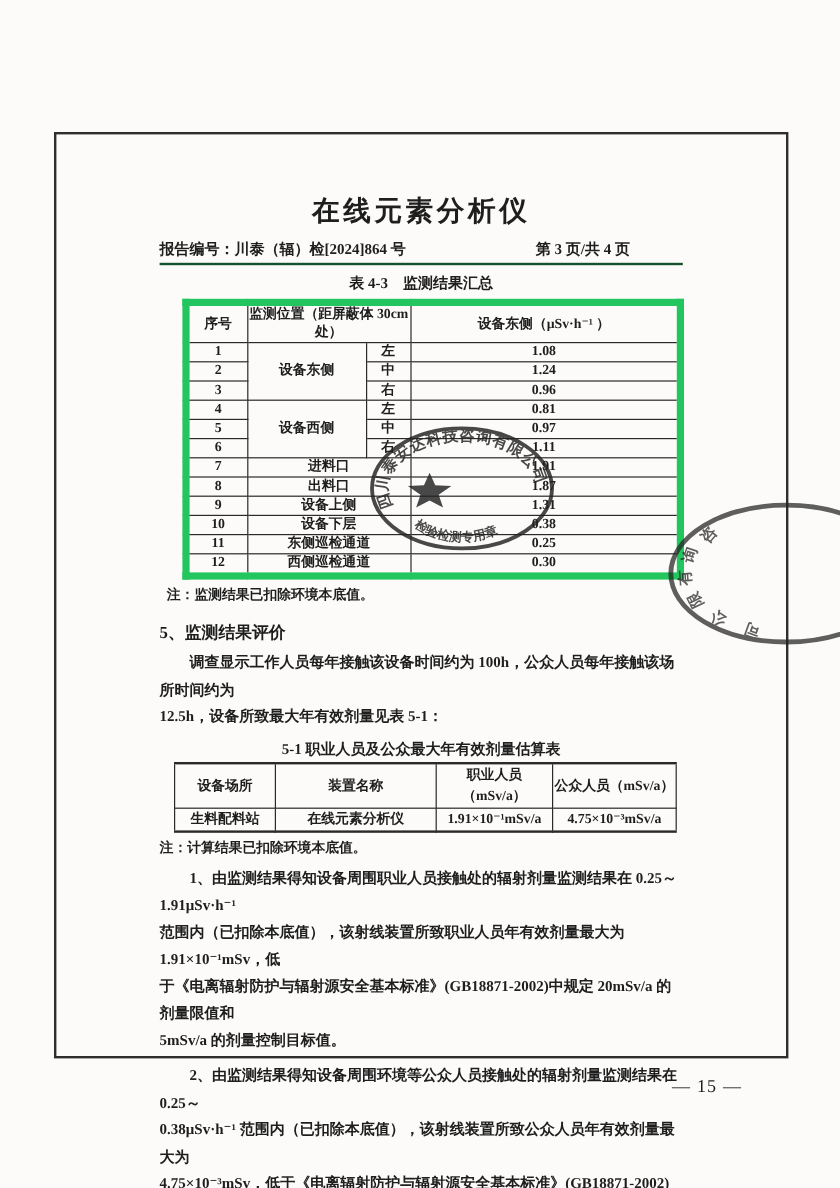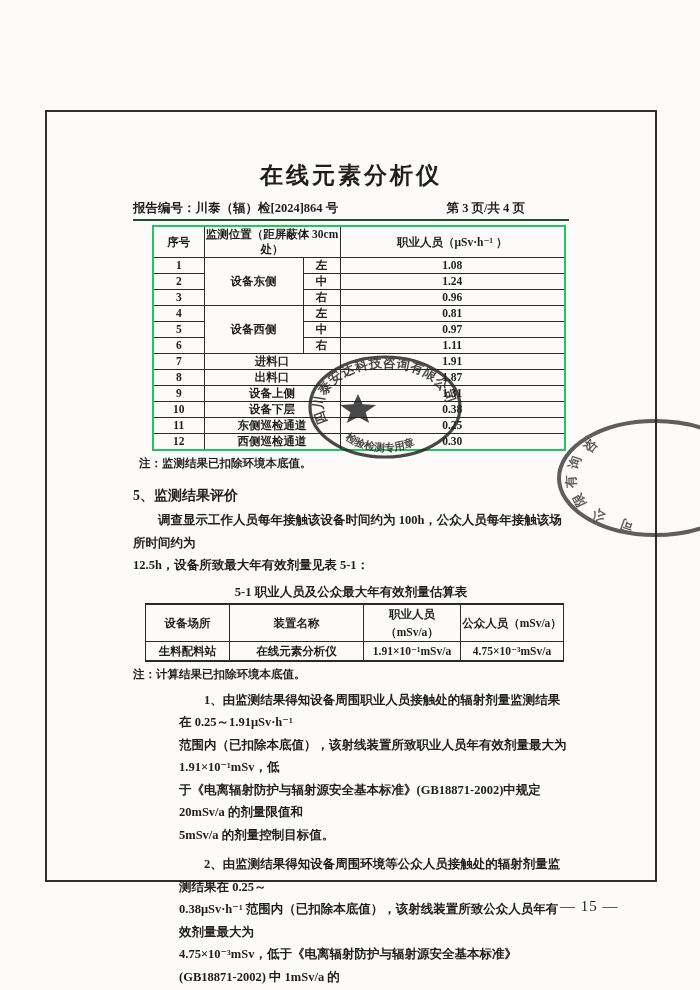--- a/index.html
+++ b/index.html
@@ -7,61 +7,62 @@
   #canvas{position:relative;width:700px;height:990px;overflow:hidden;background:#fcfbf9;}
   .page-border{position:absolute;left:45px;top:110px;width:608px;height:768px;border:2px solid #2e2e2e;}
   .content{position:absolute;left:133px;top:160px;width:436px;}
   .doc-title{text-align:center;font-size:23px;font-weight:bold;letter-spacing:3px;margin:0 0 9px 0;}
   .header-row{display:flex;justify-content:space-between;align-items:flex-end;border-bottom:2px solid #14532d;padding-bottom:2px;font-size:12.5px;font-weight:bold;}
   .header-row .page-ind{margin-right:44px;}
   .tbl-caption{text-align:center;font-size:12.5px;font-weight:bold;margin-top:7px;}
   table{border-collapse:collapse;table-layout:fixed;}
   .t43{width:412px;margin:4px 0 0 19px;}
   .t43 th,.t43 td{border:1px solid #2a2a2a;font-size:11.5px;font-weight:bold;text-align:center;height:15px;padding:0;line-height:15px;overflow:hidden;}
-  .t43{border:2px solid #22c55e;}
+  .t43{border:6px solid #22c55e;}
   .t43 thead th{border-bottom:1.5px solid #2a2a2a;}
   .note{font-size:11.5px;font-weight:bold;margin:5px 0 0 6px;}
   .sec-head{font-size:14px;font-weight:bold;margin:16px 0 4px 0;}
   .bodyline{font-size:12.5px;font-weight:600;line-height:22.5px;}
   .indent{text-indent:2em;}
   .t51{width:418px;margin:2px 0 0 12px;border-top:2px solid #2a2a2a;border-bottom:2px solid #2a2a2a;border-left:1.5px solid #2a2a2a;border-right:1.5px solid #2a2a2a;padding-left:39px;}
   .t51 th,.t51 td{border:1px solid #2a2a2a;font-size:11.5px;font-weight:bold;text-align:center;height:18px;padding:0;line-height:18px;}
-  .para{margin-top:7px;margin-left:46px;}
+  .para{margin-top:7px;}
   .page-num{position:absolute;left:560px;top:898px;font-size:15px;letter-spacing:1px;font-weight:500;}
   .stamp{position:absolute;opacity:0.82;}
   .stamp svg text{font-family:"Liberation Sans","DejaVu Sans",sans-serif;font-weight:bold;fill:#222;}
   .stamp2{opacity:0.72;}
 </style>
 </head>
 <body>
 
 <div id="canvas">
   <div class="page-border"></div>
 
   <div class="content">
     <h1 class="doc-title">在线元素分析仪</h1>
 
     <div class="header-row">
       <span>报告编号：川泰（辐）检[2024]864 号</span>
       <span class="page-ind">第 3 页/共 4 页</span>
     </div>
 
+    <div class="tbl-caption">表 4-3　监测结果汇总</div>
 
     <table class="t43">
       <colgroup>
           <col style="width:51px">
           <col style="width:99px">
           <col style="width:37px">
           <col style="width:225px">
         </colgroup>
       <thead>
         <tr>
           <th>序号</th>
           <th colspan="2">监测位置（距屏蔽体 30cm 处）</th>
-          <th>职业人员（μSv·h⁻¹ ）</th>
+          <th>设备东侧（μSv·h⁻¹ ）</th>
         </tr>
       </thead>
       <tbody>
         <tr>
           <td>1</td>
           <td rowspan="3">设备东侧</td>
           <td>左</td>
           <td>1.08</td>
         </tr>
         <tr>

